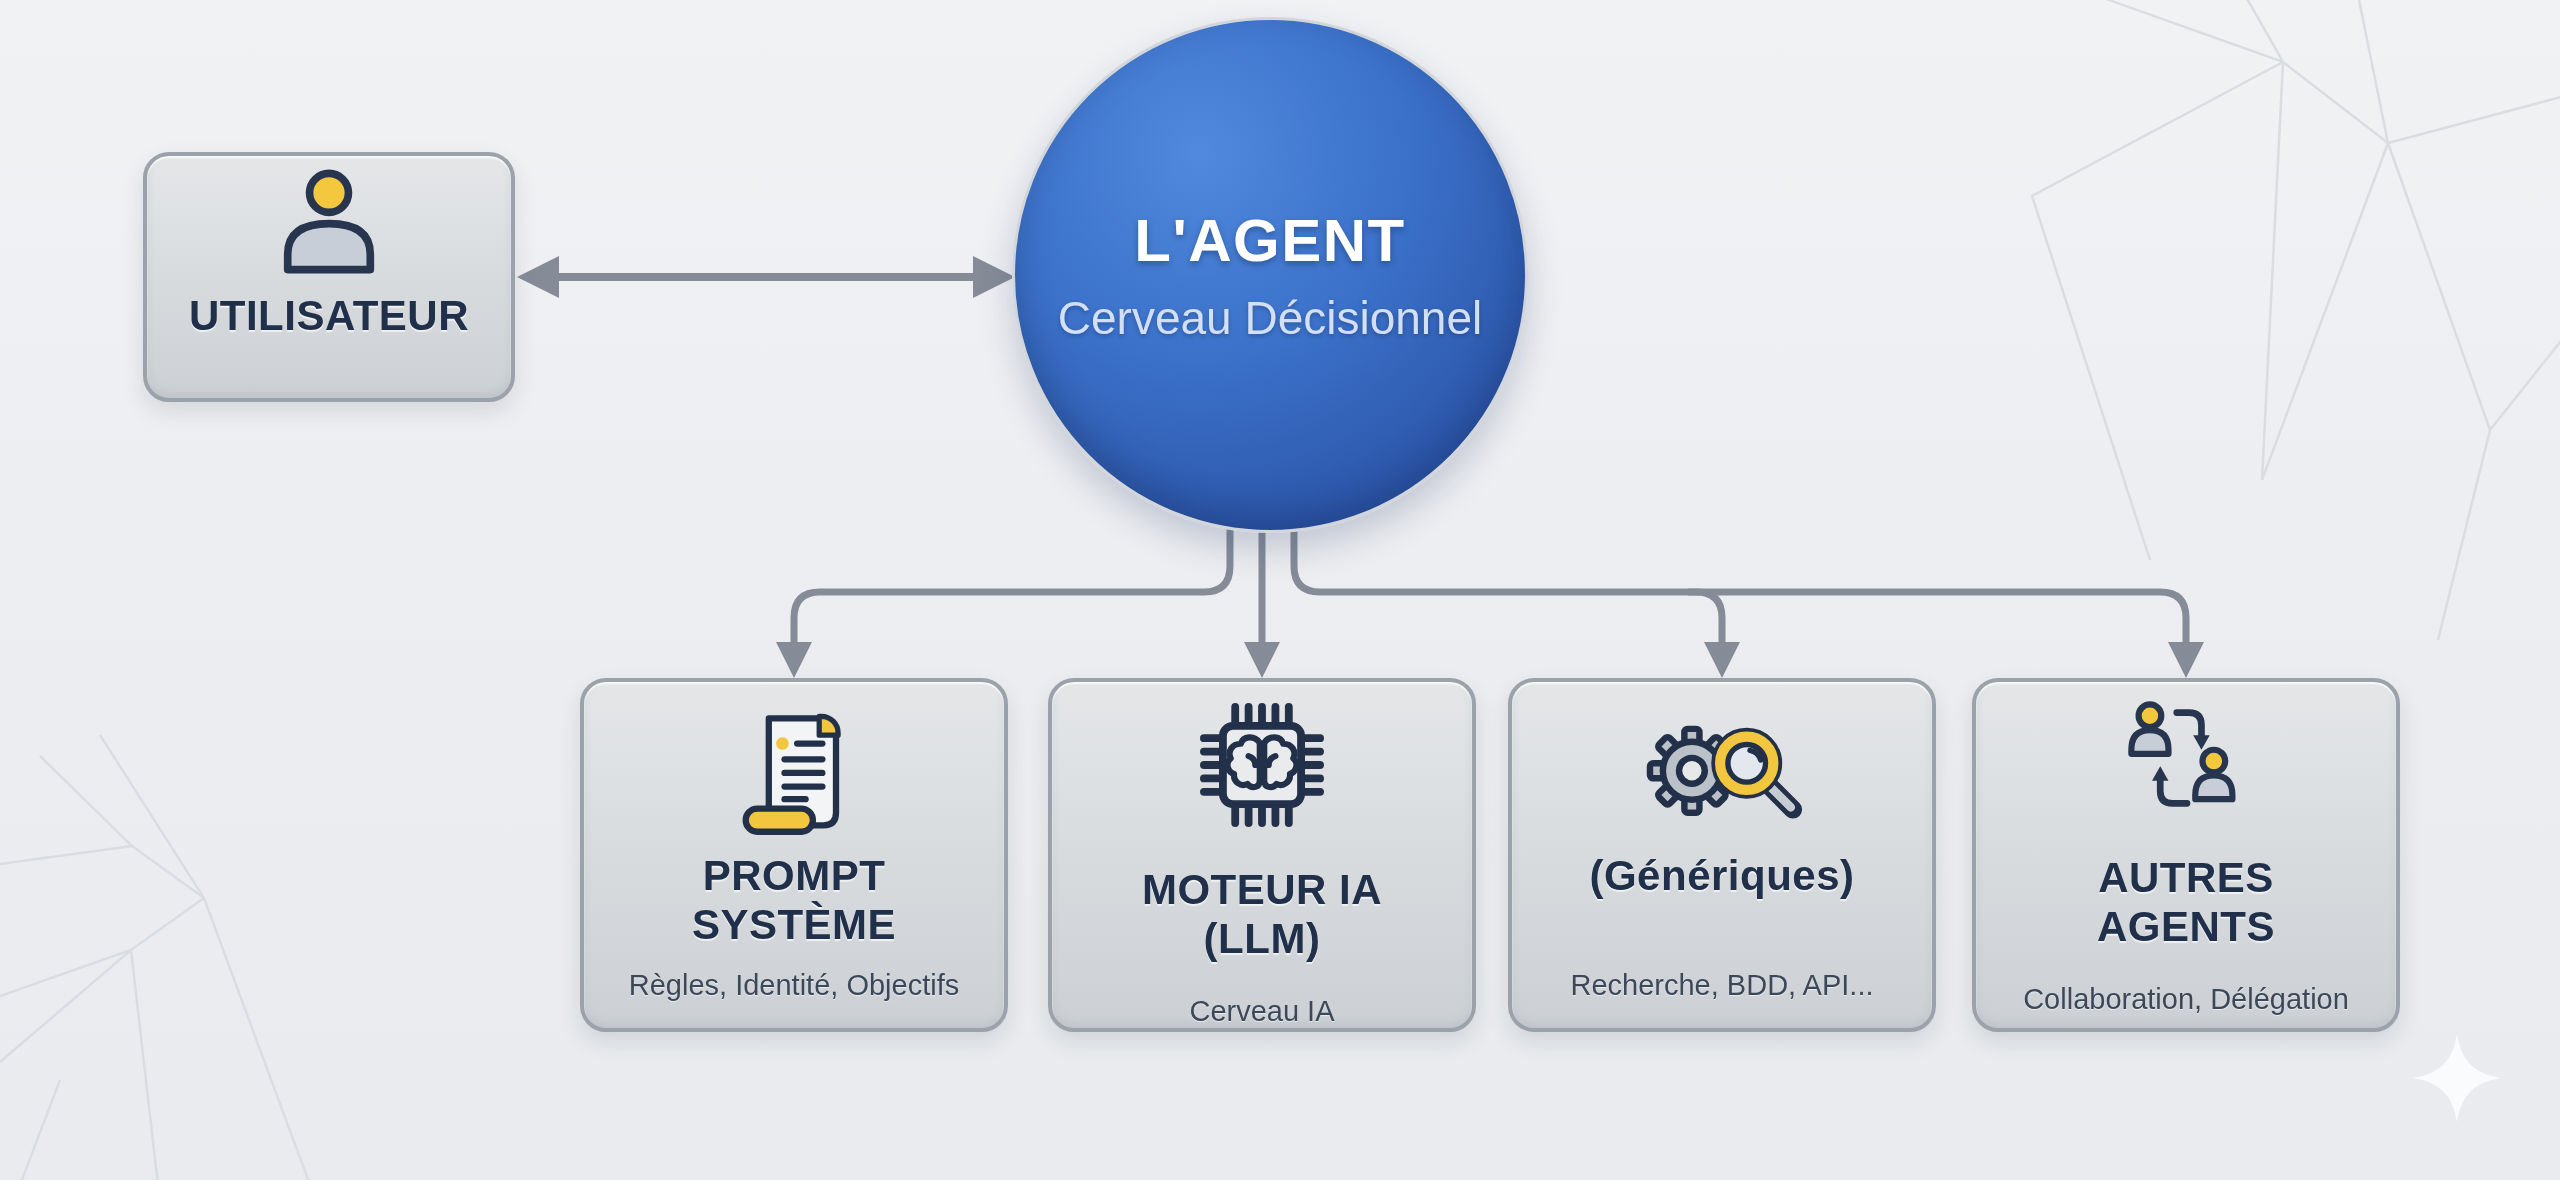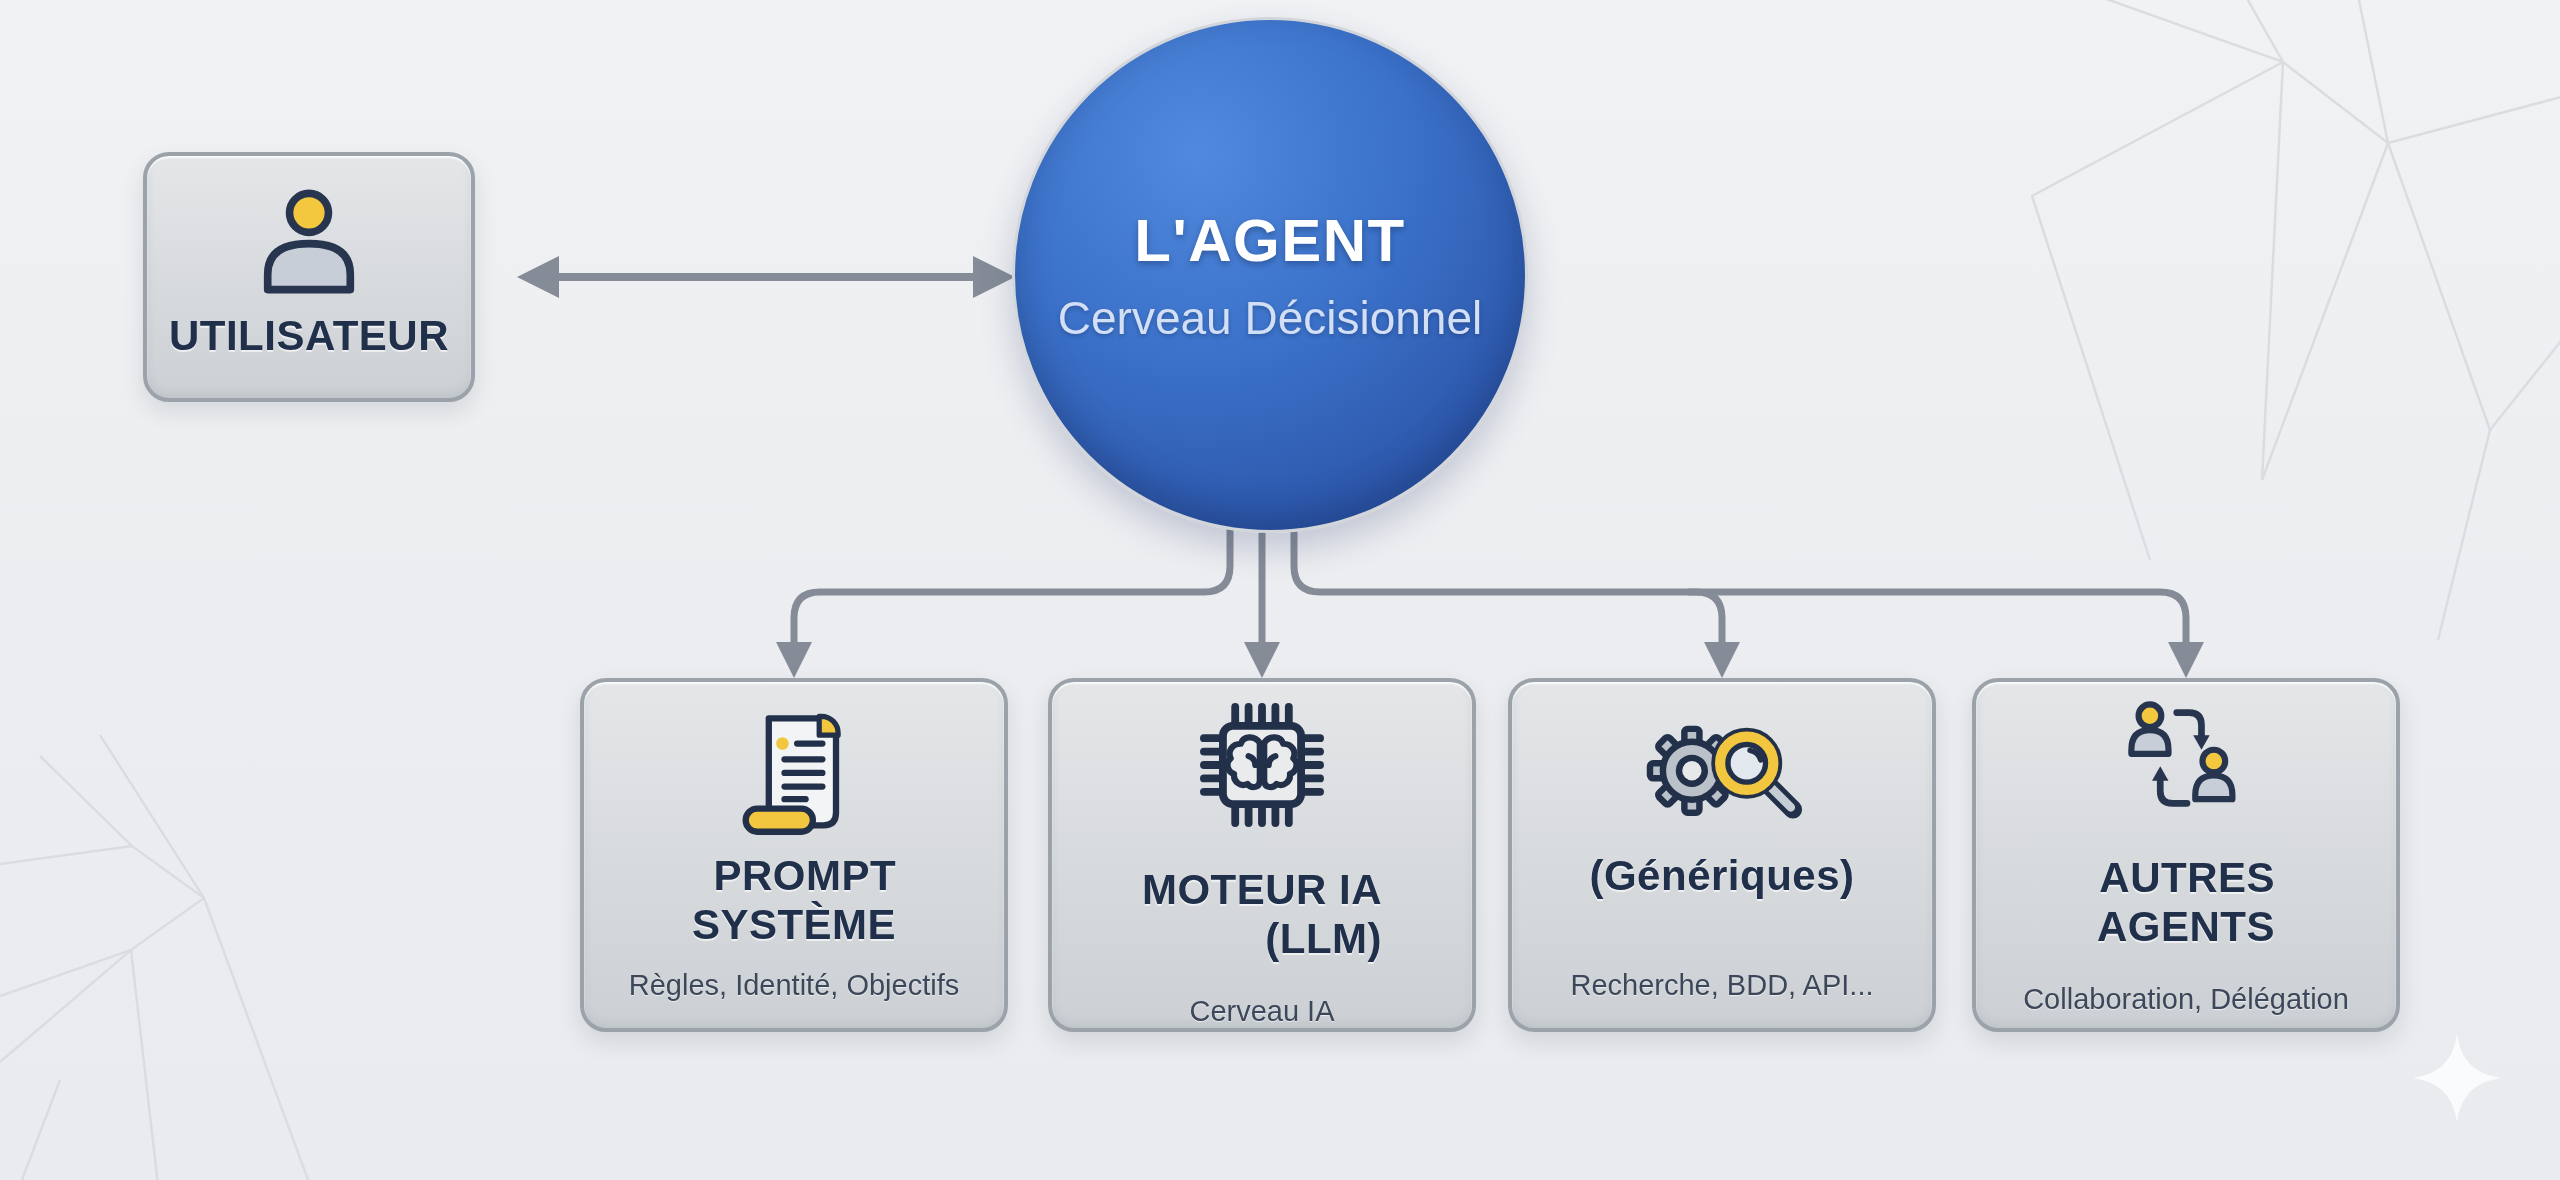--- a/index.html
+++ b/index.html
@@ -15,28 +15,28 @@
   .gbox {
     position:absolute; border:4px solid #9ba2aa; border-radius:26px;
     background:linear-gradient(180deg,#e4e6e8 0%,#d7dadd 55%,#ccd0d4 100%);
     box-shadow:0 10px 22px rgba(50,60,80,.13), inset 0 2px 2px rgba(255,255,255,.85), inset 0 -4px 8px rgba(120,130,145,.16);
     display:flex; flex-direction:column; align-items:center;
   }
   .box-title {
     font-weight:700; color:#20304a; text-align:center; letter-spacing:.5px;
     text-shadow:0 2px 1px rgba(255,255,255,.65);
   }
-  .box-title .tline { display:block;text-align:right; }
+  .box-title .tline { display:block; }
   .box-subtitle {
     color:#3c4759; text-align:center; white-space:nowrap;
     text-shadow:0 1px 1px rgba(255,255,255,.6);
   }
 
   
-  .user-box { left:143px; top:152px; width:332px; height:250px; padding-top:20px; }
+  .user-box { left:143px; top:152px; width:372px; height:250px; }
   .user-box .icon-wrap { height:128px; display:flex; align-items:center; justify-content:center; }
   .user-box .box-title { font-size:42px; margin-top:8px; }
 
   
   .agent-circle {
     position:absolute; left:1012px; top:17px; width:516px; height:516px; border-radius:50%;
     background:radial-gradient(circle at 36% 26%, #5089dd 0%, #3b71c9 42%, #2d58ac 76%, #264e9d 100%);
     border:3px solid #d2d6db;
     box-shadow:0 16px 34px rgba(40,60,110,.22), inset 0 -14px 34px rgba(10,25,60,.25);
     display:flex; flex-direction:column; align-items:center; justify-content:center;

